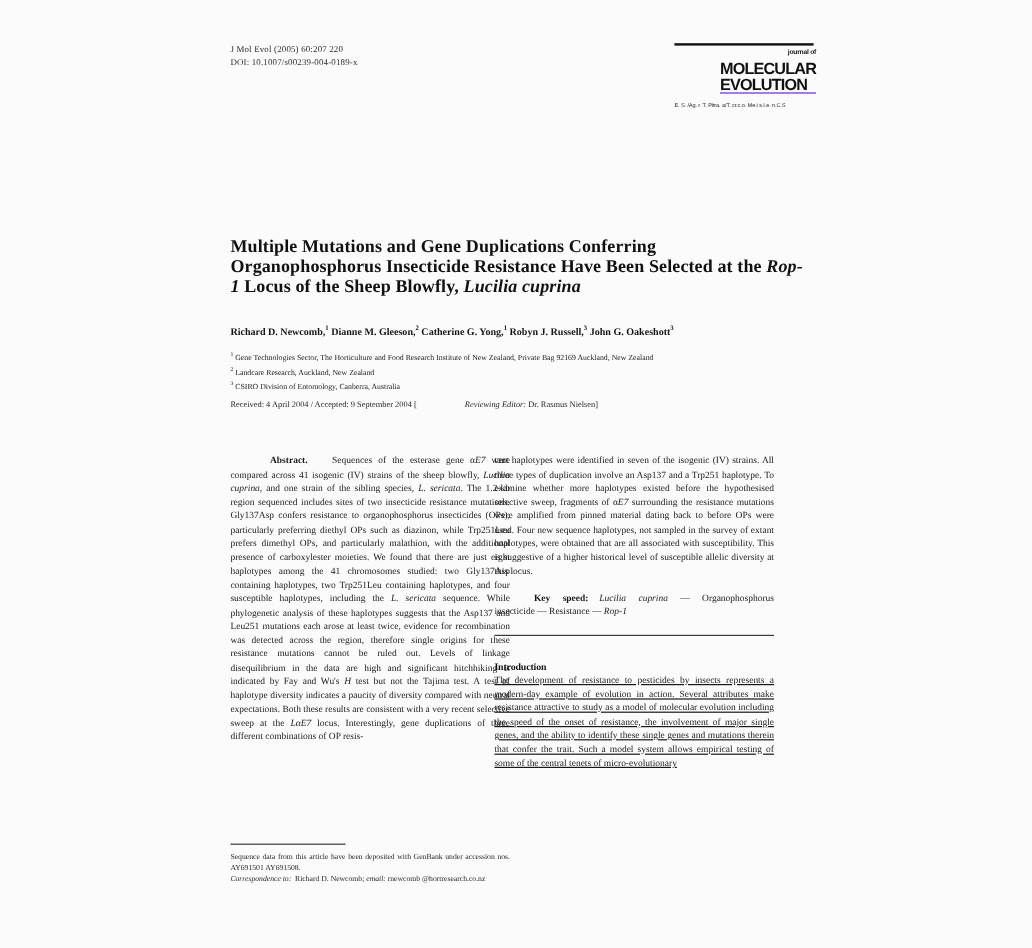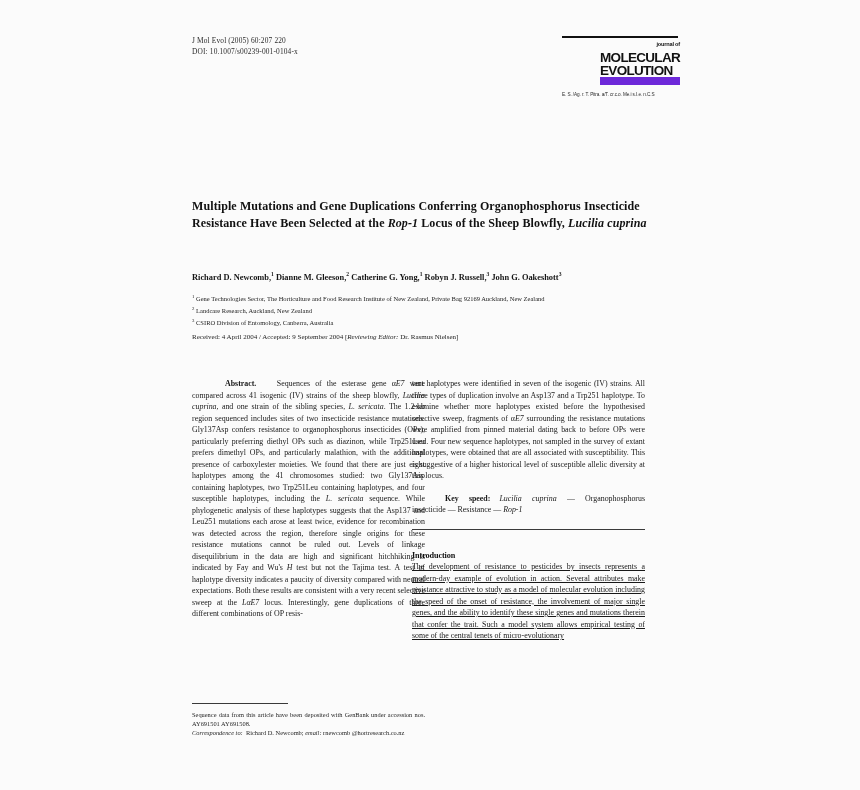--- a/index.html
+++ b/index.html
@@ -71,21 +71,21 @@
   .logo-name {
     font-family: "Liberation Sans", sans-serif;
     font-weight: bold;
     font-size: 13.5px;
     line-height: 12.5px;
     letter-spacing: -0.7px;
     color: #111;
   }
   .logo-name .l2 {
     display: block;
-    border-bottom: 8px solid #6d28d9;
+    border-bottom: 1px solid #6d28d9;
     padding-bottom: 0px;
   }
   .logo-sub {
     margin-top: 7px;
     font-family: "Liberation Sans", sans-serif;
     font-size: 4.6px;
     letter-spacing: -0.1px;
     color: #2a2a2a;
     white-space: nowrap;
     transform: scaleX(1.02);
@@ -93,21 +93,21 @@
   }
 
   
   .title {
     position: absolute;
     left: 192px;
     top: 198px;
     width: 480px;
     font-family: "Liberation Serif", serif;
     font-weight: bold;
-    font-size: 12px;
+    font-size: 15px;
     line-height: 16.6px;
     letter-spacing: 0.1px;
     color: #111;
   }
   .title i { font-style: italic; }
 
   .authors {
     position: absolute;
     left: 192px;
     top: 268px;
@@ -135,21 +135,21 @@
   .received {
     position: absolute;
     left: 192px;
     top: 332px;
     width: 486px;
     font-size: 7px;
     line-height: 10px;
     color: #1d1d1d;
     white-space: nowrap;
   }
-  .received i { font-style: italic; }
+  .received i { font-style: italic; padding-left: 40px; }
 
   
   .col {
     position: absolute;
     top: 378px;
     width: 233px;
     font-size: 7.9px;
     line-height: 11.5px;
     text-align: justify;
     color: #181818;
@@ -206,21 +206,21 @@
   .footnote p { margin: 0; }
 </style>
 </head>
 <body>
 
 <div class="page">
   <div class="sheet">
 
     <div class="hdr-ref">
       <div>J Mol Evol (2005) 60:207  220</div>
-      <div>DOI: 10.1007/s00239-001-0104-x</div>
+      <div>DOI: 10.1007/s00239-004-0189-x</div>
     </div>
 
     <div class="logo-block">
       <div class="logo-rule"></div>
       <div class="logo-row">
         <span class="logo-journal-of">journal of</span>
         <span class="logo-name">
           <span class="l1">MOLECULAR</span>
           <span class="l2">EVOLUTION</span>
         </span>

